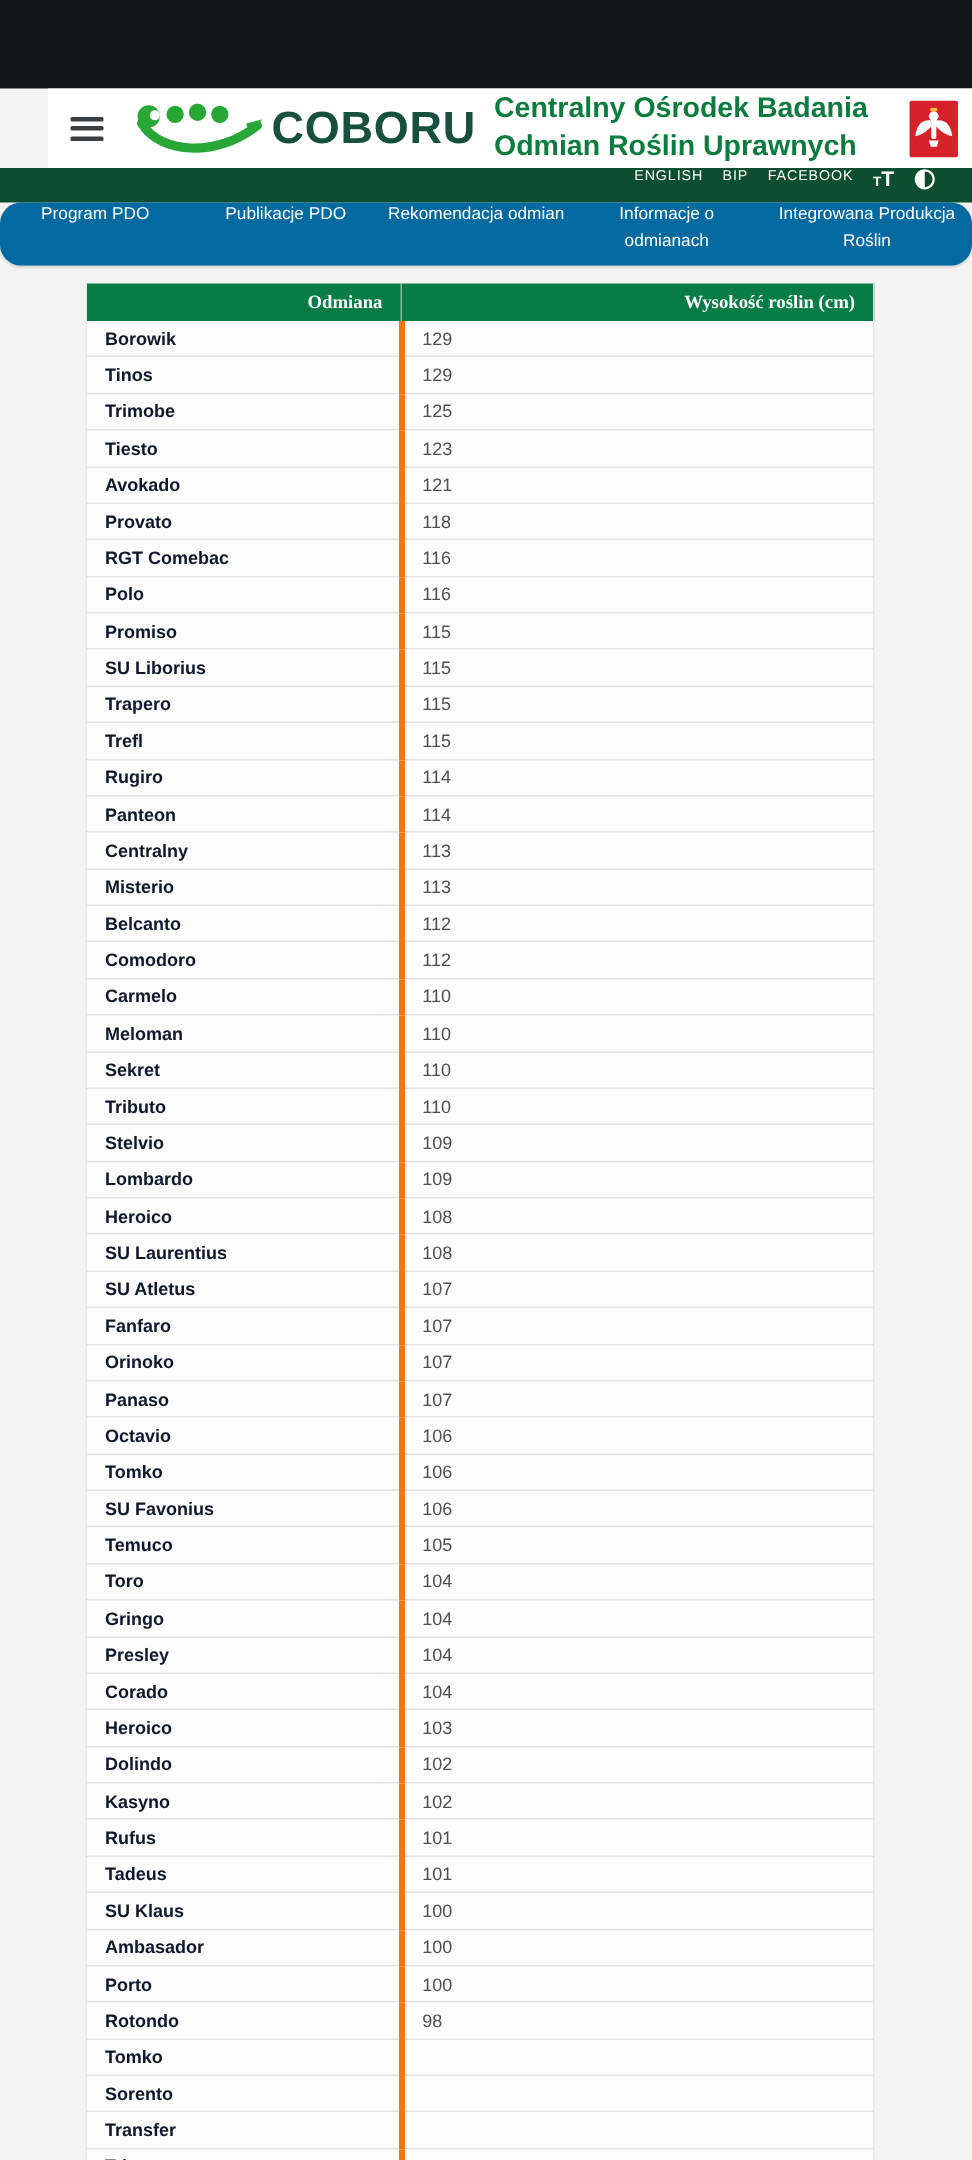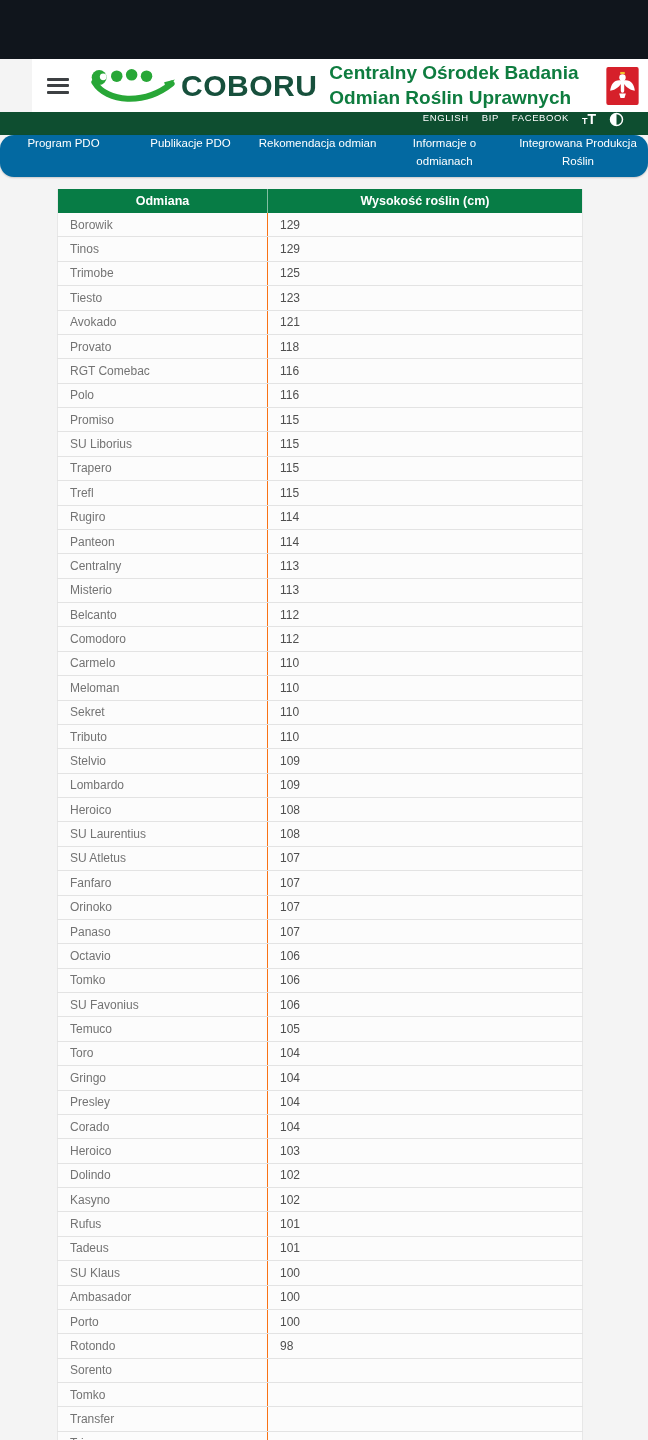--- a/index.html
+++ b/index.html
@@ -34,24 +34,24 @@
             box-shadow:0 1px 2px rgba(0,0,0,.18);border-radius:14px; }
   .nav-item { flex:1 1 20%; text-align:center; color:#ffffff; font-size:11.5px;
               text-decoration:none; line-height:1.55; padding:0 4px; }
   .nav-item .wrap-narrow { display:inline-block; width:132px; }
 
   
   .content { padding:12px 0 0 57px; }
   table { border-collapse:collapse; width:526px; background:#fcfcfc;
           border-left:1px solid #e7e7e7; border-right:1px solid #e7e7e7; }
   th { background:#077c45; color:#ffffff; font-size:12.5px; font-weight:bold;
-       text-align:center; padding:5px 12px; height:24px; }
+       text-align:right; padding:5px 12px; height:24px;font-family:Liberation Serif, serif; }
   th:first-child { width:210px; border-right:1px solid rgba(255,255,255,.5); }
   td { font-size:12px; padding:4.7px 12px; border-bottom:1px solid #e3e3e3; height:14px; line-height:14px; }
-  td.name-cell { font-weight:normal; color:#737373; border-right:1px solid #f97316; }
+  td.name-cell { font-weight:bold; color:#0f172a; border-right:4px solid #f97316; }
   td.value-cell { color:#4f4f4f; }
 </style>
 </head>
 <body>
 
 <div class="top-black"></div>
 
 <header class="header">
   <button class="hamburger">
     <span></span>
@@ -306,25 +306,25 @@
         </tr>
         <tr>
           <td class="name-cell">Porto</td>
           <td class="value-cell">100</td>
         </tr>
         <tr>
           <td class="name-cell">Rotondo</td>
           <td class="value-cell">98</td>
         </tr>
         <tr>
+          <td class="name-cell">Tomko</td>
+          <td class="value-cell"></td>
+        </tr>
+        <tr>
           <td class="name-cell">Sorento</td>
-          <td class="value-cell"></td>
-        </tr>
-        <tr>
-          <td class="name-cell">Tomko</td>
           <td class="value-cell"></td>
         </tr>
         <tr>
           <td class="name-cell">Transfer</td>
           <td class="value-cell"></td>
         </tr>
         <tr>
           <td class="name-cell">Trias</td>
           <td class="value-cell"></td>
         </tr>

